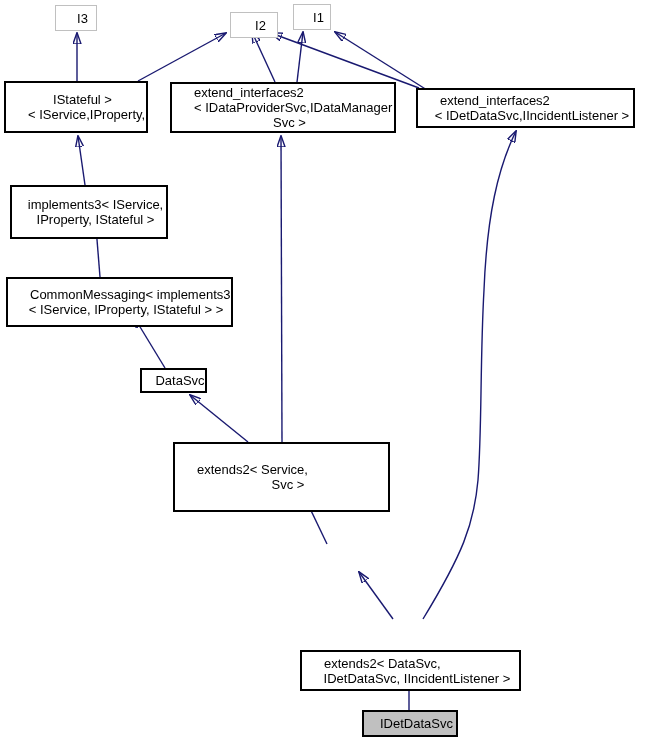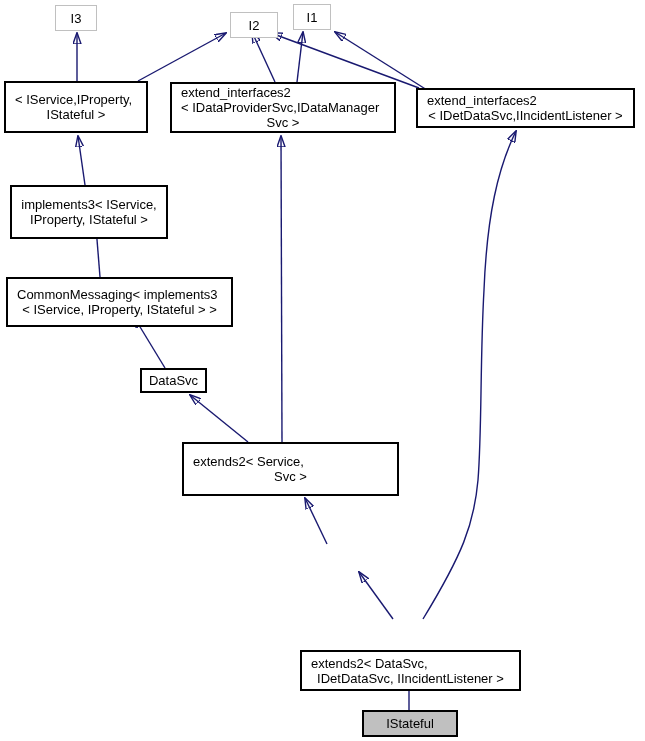--- a/index.html
+++ b/index.html
@@ -16,20 +16,21 @@
     position:absolute;
     box-sizing:border-box;
     background:#ffffff;
     border:2px solid #000000;
     display:flex;
     flex-direction:column;
     justify-content:center;
     font-size:13px;
     line-height:15px;
     color:#000000;
+    padding-left:13px;
   }
   .node.stub{border:1px solid #c0c0c0;}
   .node.selected{background:#c0c0c0;}
   .ln{white-space:nowrap;}
   .ln.c{text-align:center;}
   .ln.l{text-align:left;padding-left:9px;}
 </style>
 </head>
 <body>
 
@@ -64,22 +65,22 @@
 
   <div class="node stub" style="left:230px;top:12px;width:48px;height:26px">
     <div class="ln c">I2</div>
   </div>
 
   <div class="node stub" style="left:293px;top:4px;width:38px;height:26px">
     <div class="ln c">I1</div>
   </div>
 
   <div class="node" style="left:4px;top:81px;width:144px;height:52px">
+    <div class="ln c">IStateful &gt;</div>
     <div class="ln l">&lt; IService,IProperty,</div>
-    <div class="ln c">IStateful &gt;</div>
   </div>
 
   <div class="node" style="left:170px;top:82px;width:226px;height:51px">
     <div class="ln l">extend_interfaces2</div>
     <div class="ln l">&lt; IDataProviderSvc,IDataManager</div>
     <div class="ln c">Svc &gt;</div>
   </div>
 
   <div class="node" style="left:416px;top:88px;width:219px;height:40px">
     <div class="ln l">extend_interfaces2</div>
@@ -93,28 +94,28 @@
 
   <div class="node" style="left:6px;top:277px;width:227px;height:50px">
     <div class="ln l">CommonMessaging&lt; implements3</div>
     <div class="ln c">&lt; IService, IProperty, IStateful &gt; &gt;</div>
   </div>
 
   <div class="node" style="left:140px;top:368px;width:67px;height:25px">
     <div class="ln c">DataSvc</div>
   </div>
 
-  <div class="node" style="left:182px;top:442px;width:217px;height:54px">
+  <div class="node" style="left:173px;top:442px;width:217px;height:70px">
     <div class="ln l">extends2&lt; Service,</div>
     <div class="ln c">Svc &gt;</div>
   </div>
 
 
   <div class="node" style="left:300px;top:650px;width:221px;height:41px">
     <div class="ln l">extends2&lt; DataSvc,</div>
     <div class="ln c">IDetDataSvc, IIncidentListener &gt;</div>
   </div>
 
   <div class="node selected" style="left:362px;top:710px;width:96px;height:27px">
-    <div class="ln c">IStateful</div>
+    <div class="ln c">IDetDataSvc</div>
   </div>
 
 </div>
 
 </body></html>

